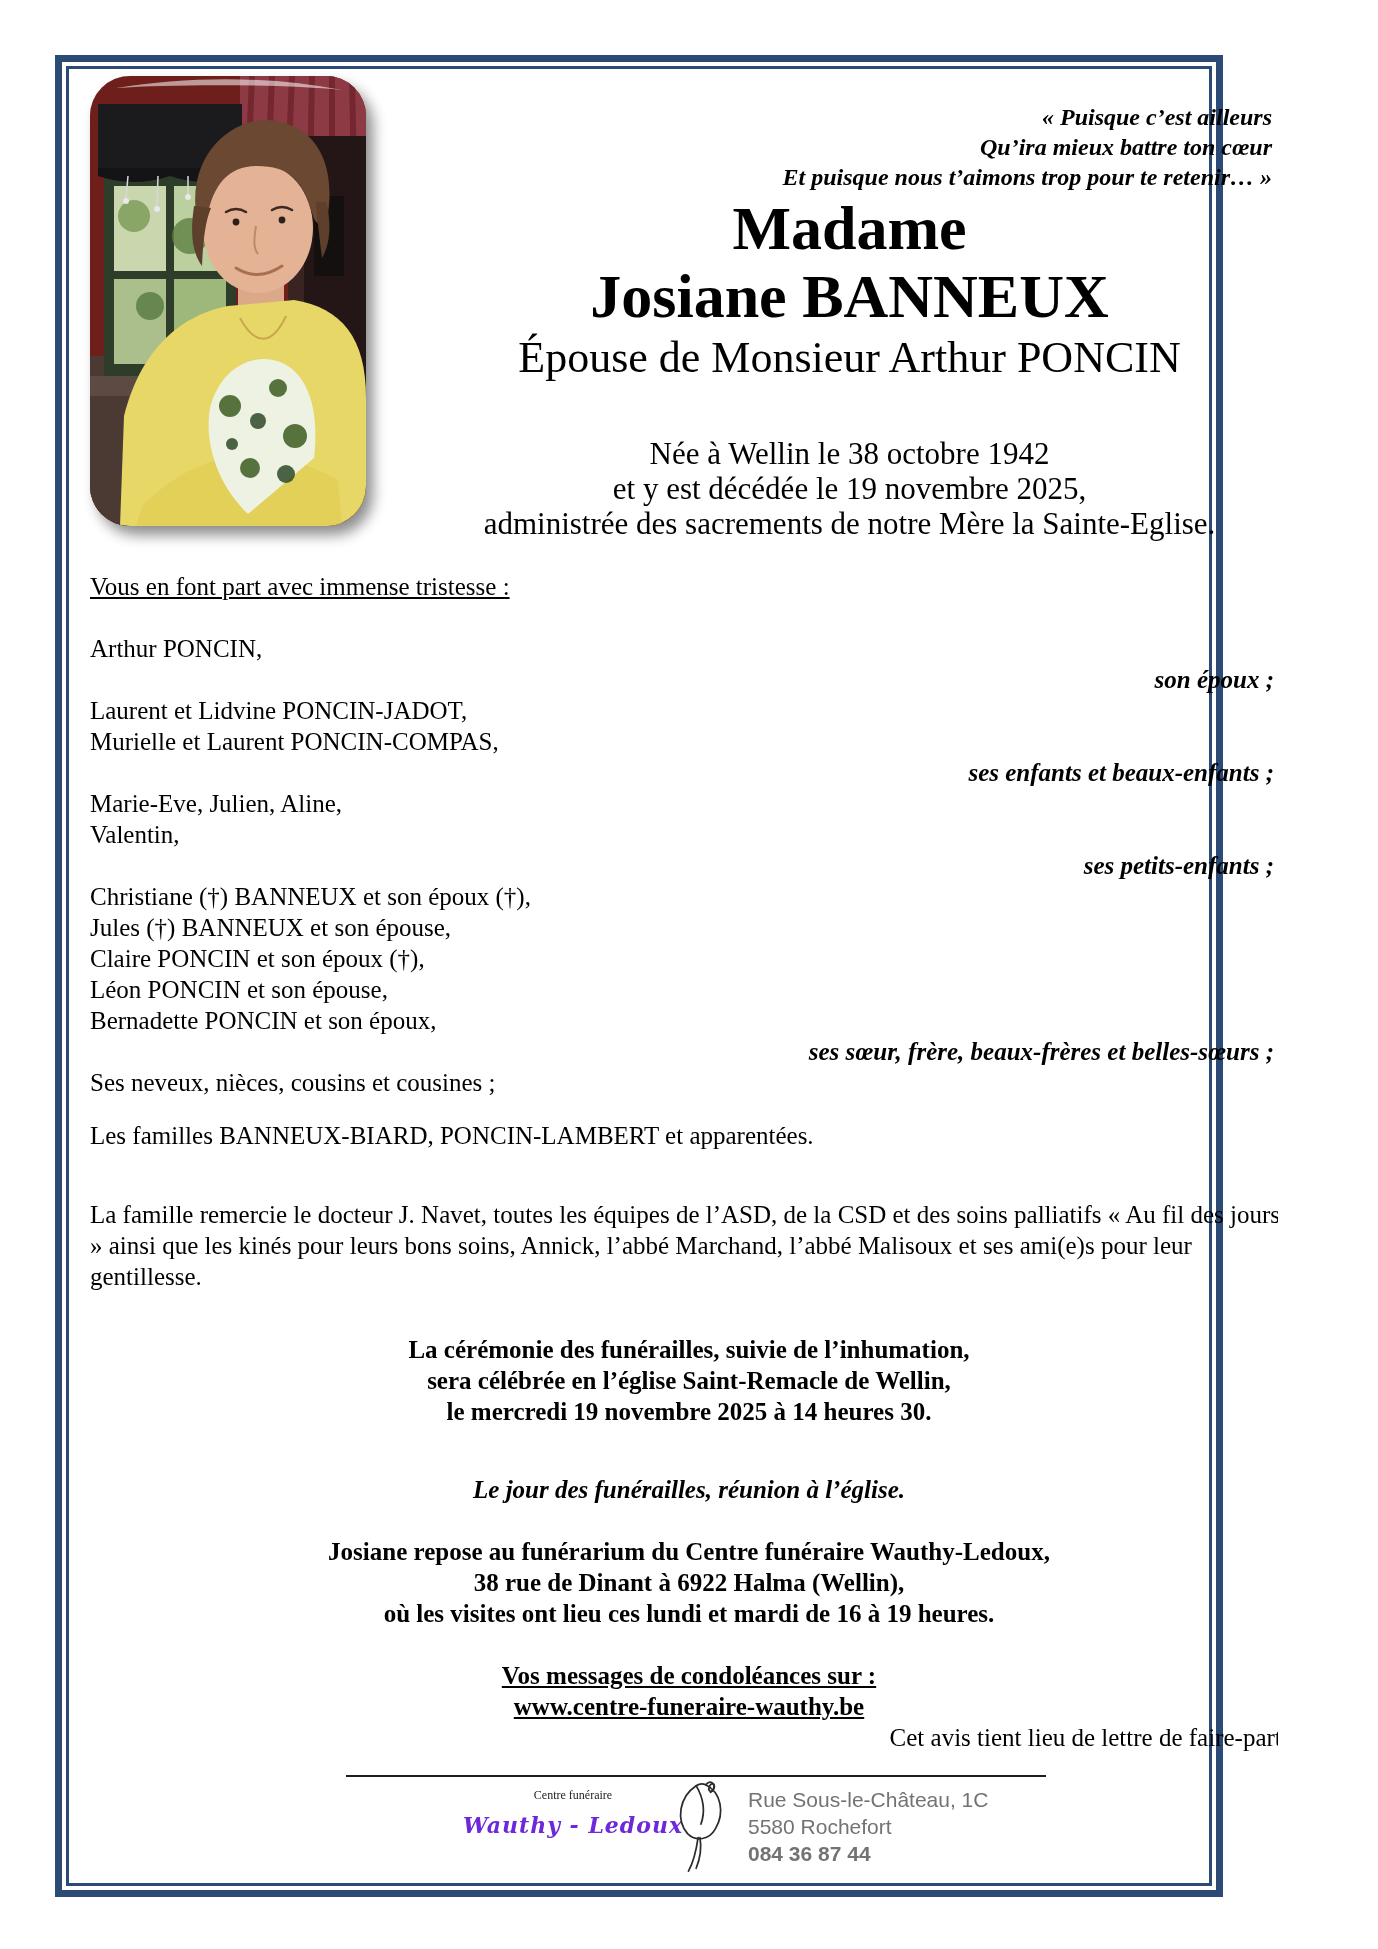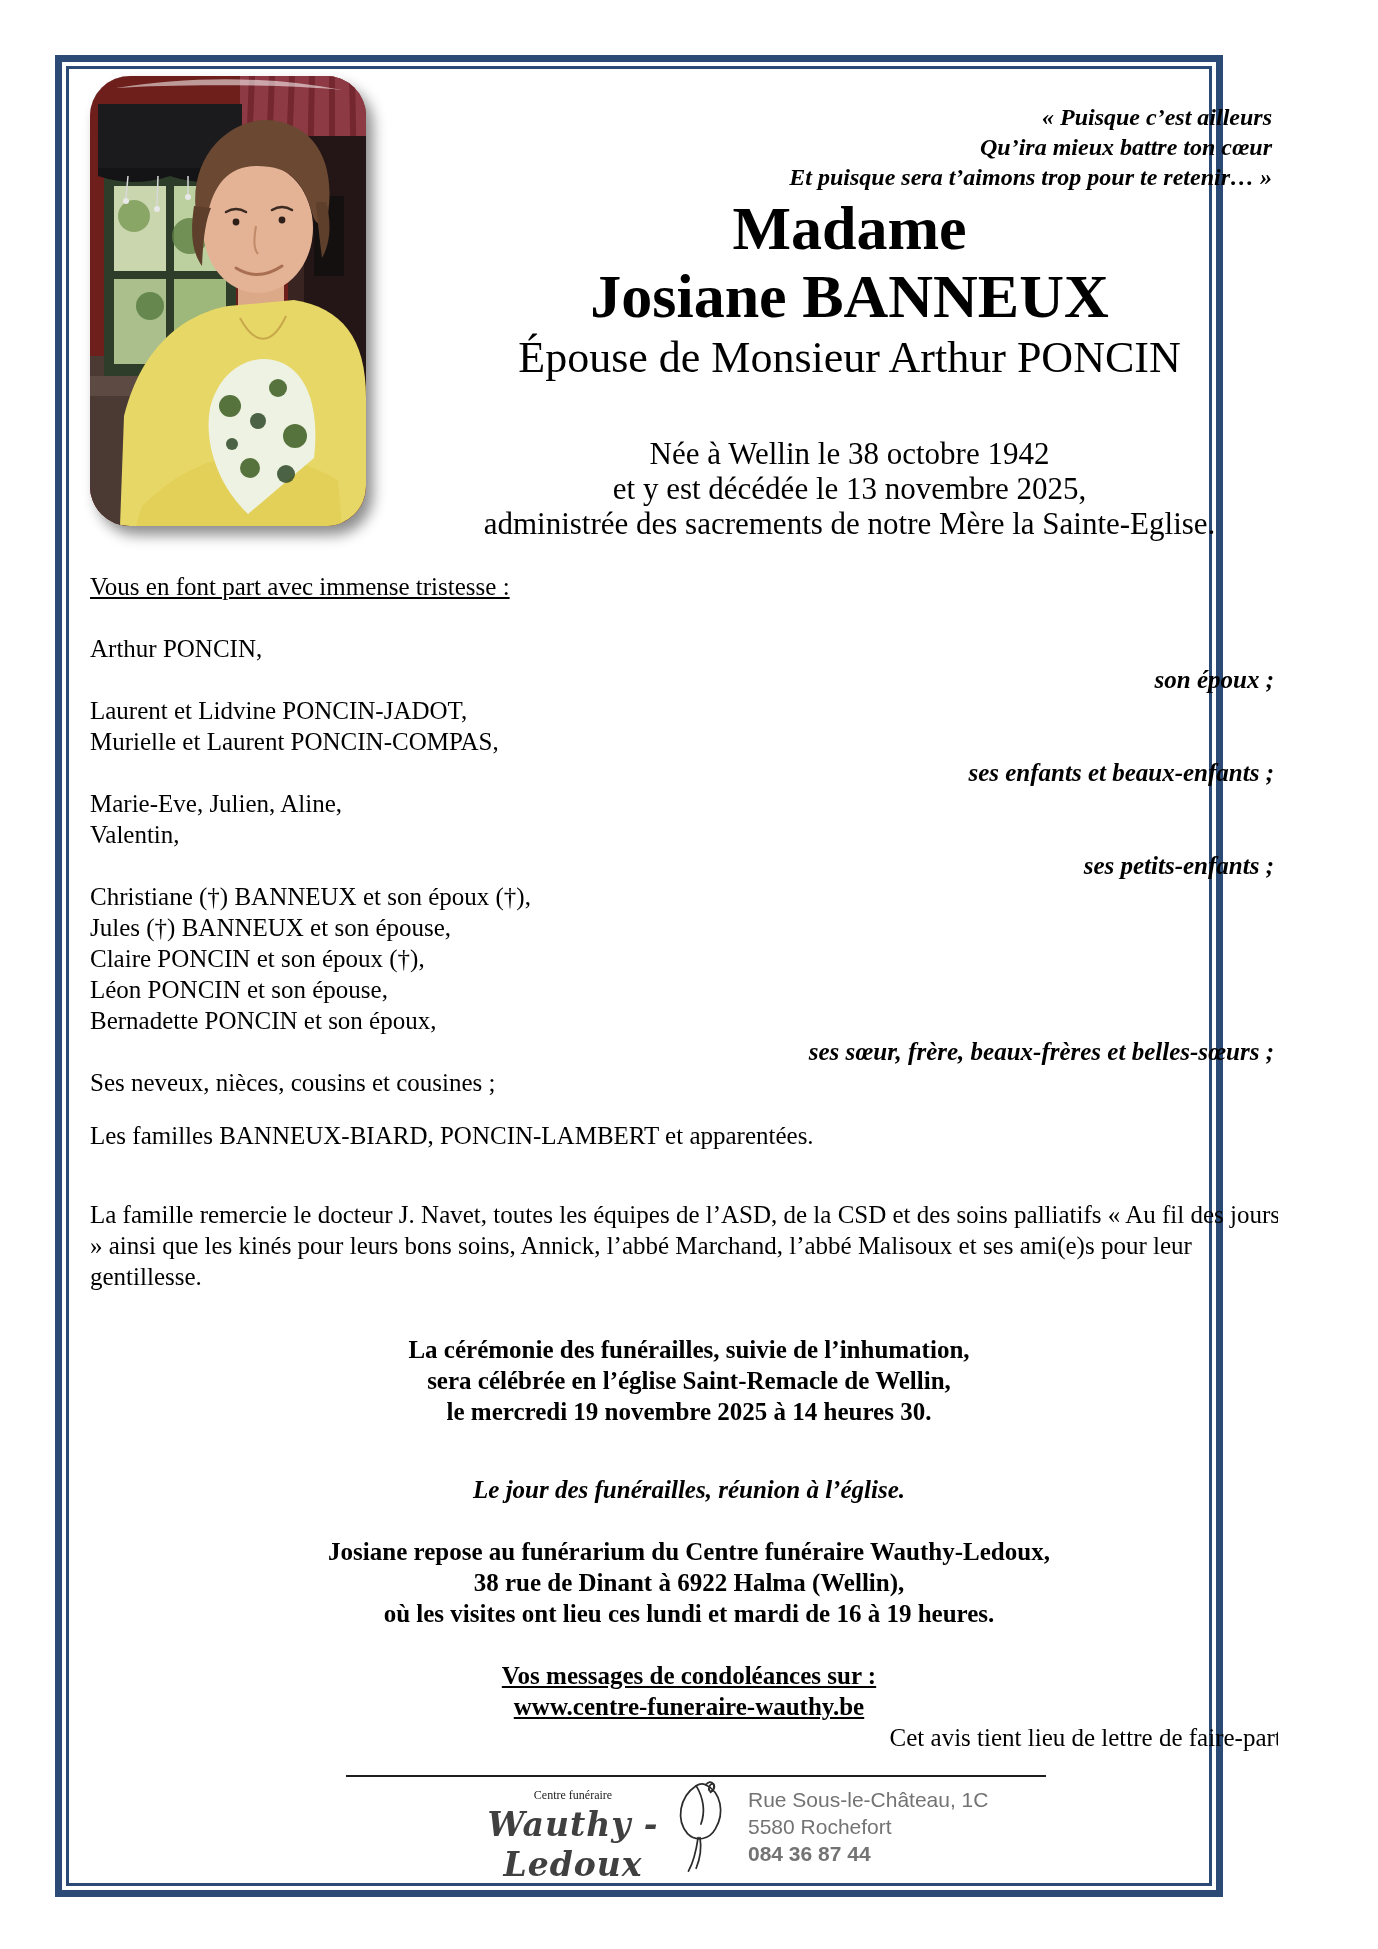--- a/index.html
+++ b/index.html
@@ -44,21 +44,21 @@
   .repose{margin-top:31px;}
   .condolences{margin-top:31px;}
   .condolences .line{text-decoration:underline;}
   .notice{text-align:right;}
 
   
   .footer-rule{position:absolute;left:346px;top:1775px;width:700px;height:2px;background:#1d1d1d;}
   .brand{position:absolute;left:418px;top:1786px;width:310px;text-align:center;}
   .brand-top{font-size:12px;line-height:19px;color:#222;}
   .brand-name{font-family:"DejaVu Serif",serif;font-style:italic;font-weight:bold;
-              font-size:33px;line-height:40px;color:#404040;letter-spacing:1px;}
+              font-size:22px;line-height:40px;color:#6d28d9;letter-spacing:1px;}
   .lily{position:absolute;left:668px;top:1778px;width:64px;height:96px;}
   .address{position:absolute;left:748px;top:1786px;font-family:"Liberation Sans",sans-serif;
            font-size:21px;line-height:27px;color:#737373;}
   .address .phone{font-weight:bold;}
 </style>
 </head>
 <body>
 
 <div class="page">
   <div class="frame-outer"></div>
@@ -140,31 +140,31 @@
         <path d="M166 150 Q162 172 168 178" stroke="#c08a68" stroke-width="2" fill="none"></path>
         <path d="M146 192 Q168 206 192 190" stroke="#a96f52" stroke-width="3" fill="none" stroke-linecap="round"></path>
 
         <path d="M26 12 C100 0 180 0 252 14 C190 8 88 8 26 12 Z" fill="rgba(255,255,255,.55)"></path>
       </svg>
     </div>
 
     <div class="quote">
       <div class="qline">« Puisque c’est ailleurs</div>
       <div class="qline">Qu’ira mieux battre ton cœur</div>
-      <div class="qline">Et puisque sera t’aimons trop pour te retenir… »</div>
+      <div class="qline">Et puisque nous t’aimons trop pour te retenir… »</div>
     </div>
 
     <div class="titleblock">
       <div class="t-salutation">Madame</div>
       <div class="t-name">Josiane BANNEUX</div>
       <div class="t-spouse">Épouse de Monsieur Arthur PONCIN</div>
     </div>
     <div class="birthblock">
       <div>Née à Wellin le 38 octobre 1942</div>
-      <div>et y est décédée le 13 novembre 2025,</div>
+      <div>et y est décédée le 19 novembre 2025,</div>
       <div>administrée des sacrements de notre Mère la Sainte-Eglise.</div>
     </div>
 
     <div class="bodytext">
       <div class="line intro">Vous en font part avec immense tristesse :</div>
 
       <div class="line group-first">Arthur PONCIN,</div>
       <div class="line label">son époux ;</div>
 
       <div class="line">Laurent et Lidvine PONCIN-JADOT,</div>

